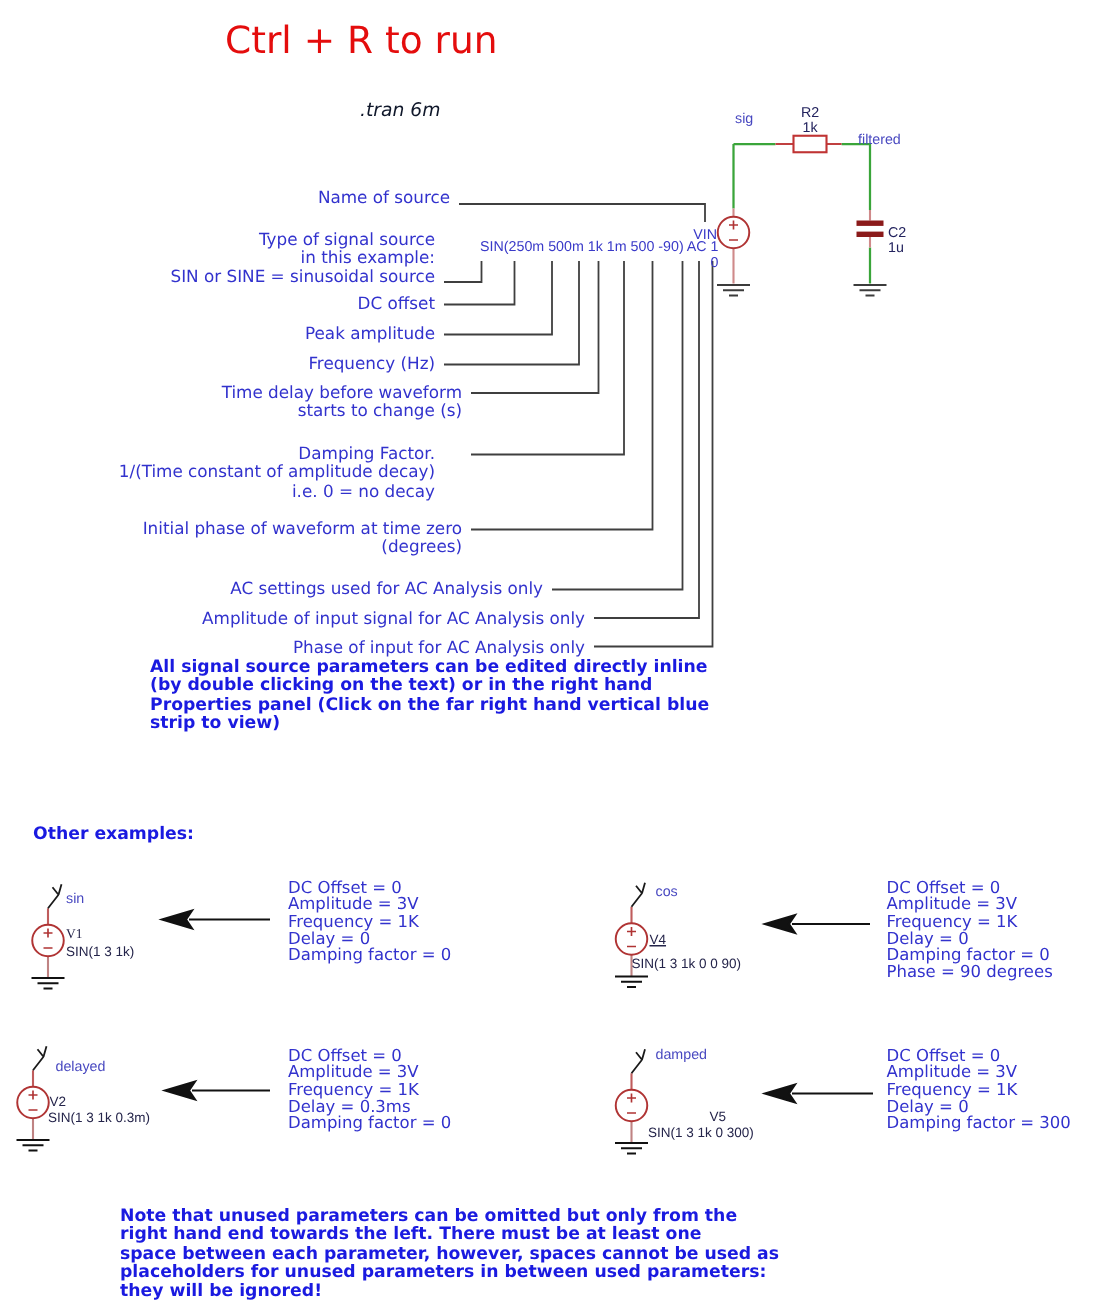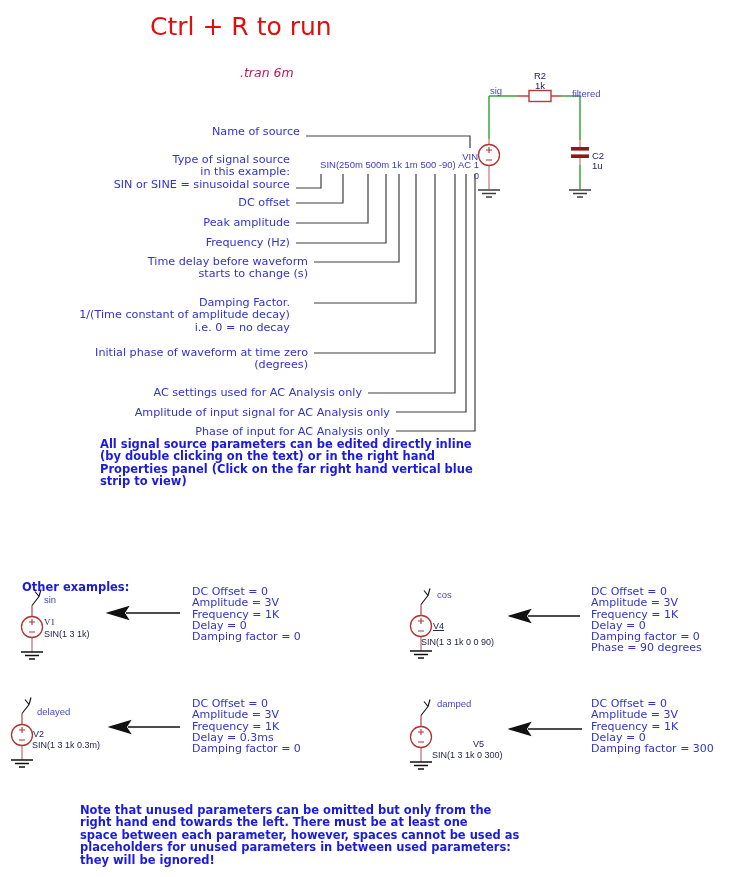--- a/index.html
+++ b/index.html
@@ -1,21 +1,21 @@
 <!DOCTYPE html>
 <html><head>
 <meta charset="utf-8">
 <style>
   html,body{margin:0;padding:0;}
   body{width:734px;height:877px;position:relative;background:#ffffff;overflow:hidden;
        font-family:"DejaVu Sans",sans-serif;}
   svg.overlay{position:absolute;left:0;top:0;}
   .t{position:absolute;white-space:pre-line;}
   .title{font:25px "DejaVu Sans",sans-serif;color:#e40d0d;}
-  .directive{font:italic 12.5px "DejaVu Sans",sans-serif;color:#be185d;}
+  .directive{font:italic 12.5px "DejaVu Sans",sans-serif;color:#0f172a;}
   .ann{font:11.2px "DejaVu Sans",sans-serif;color:#3232cd;text-align:right;line-height:12.4px;}
   .note{font:bold 11.5px "DejaVu Sans",sans-serif;color:#1a1ae0;line-height:12.4px;}
   .params{font:11px "DejaVu Sans",sans-serif;color:#3232cd;line-height:11.3px;}
   .schem-blue{font:9.5px "Liberation Sans",sans-serif;color:#3a3ac8;}
   .net{font:9.5px "Liberation Sans",sans-serif;color:#4848c0;}
   .comp{font:9.5px "Liberation Sans",sans-serif;color:#23235e;}
   .compv{font:9px "Liberation Sans",sans-serif;color:#24244a;}
   .ctr{text-align:center;}
   .rgt{text-align:right;}
 </style>
@@ -110,21 +110,21 @@
     <path d="M180,727 H128" fill="none"></path>
       <path d="M110,727 L130,721 L126,727 L130,733 Z"></path>
     <path d="M582,729 H528" fill="none"></path>
       <path d="M510,729 L530,723 L526,729 L530,735 Z"></path>
   </g>
 </svg>
 
 <div class="t title" style="left:150px;top:12px;">Ctrl + R to run</div>
 <div class="t directive" style="left:240px;top:65px;">.tran 6m</div>
 
-<div class="t net" style="left:490px;top:85px;">sig</div>
+<div class="t net" style="left:490px;top:74px;">sig</div>
 <div class="t net" style="left:572px;top:88px;">filtered</div>
 <div class="t comp ctr" style="left:526px;top:70px;width:28px;">R2</div>
 <div class="t comp ctr" style="left:526px;top:80px;width:28px;">1k</div>
 <div class="t comp" style="left:592px;top:150px;">C2</div>
 <div class="t comp" style="left:592px;top:160px;">1u</div>
 <div class="t schem-blue rgt" style="left:448px;top:151px;width:30px;">VIN</div>
 <div class="t schem-blue rgt" style="left:315px;top:159px;width:164px;">SIN(250m 500m 1k 1m 500 -90) AC 1 0</div>
 
 <div class="t ann" style="right:434px;top:126px;">Name of source</div>
 <div class="t ann" style="right:444px;top:154px;">Type of signal source
@@ -141,21 +141,21 @@
 <div class="t ann" style="right:426px;top:347px;">Initial phase of waveform at time zero
 (degrees)</div>
 <div class="t ann" style="right:372px;top:387px;">AC settings used for AC Analysis only</div>
 <div class="t ann" style="right:344px;top:407px;">Amplitude of input signal for AC Analysis only</div>
 <div class="t ann" style="right:344px;top:426px;">Phase of input for AC Analysis only</div>
 
 <div class="t note" style="left:100px;top:438px;">All signal source parameters can be edited directly inline
 (by double clicking on the text) or in the right hand
 Properties panel (Click on the far right hand vertical blue
 strip to view)</div>
-<div class="t note" style="left:22px;top:549px;margin-top:32px;">Other examples:</div>
+<div class="t note" style="left:22px;top:549px;">Other examples:</div>
 <div class="t note" style="left:80px;top:804px;">Note that unused parameters can be omitted but only from the
 right hand end towards the left. There must be at least one
 space between each parameter, however, spaces cannot be used as
 placeholders for unused parameters in between used parameters:
 they will be ignored!</div>
 
 <div class="t net" style="left:44px;top:594px;">sin</div>
 <div class="t compv" style="left:44px;top:617px;font-family:Liberation Serif, serif;">V1</div>
 <div class="t compv" style="left:44px;top:629px;">SIN(1 3 1k)</div>
 <div class="t params" style="left:192px;top:586px;">DC Offset = 0

